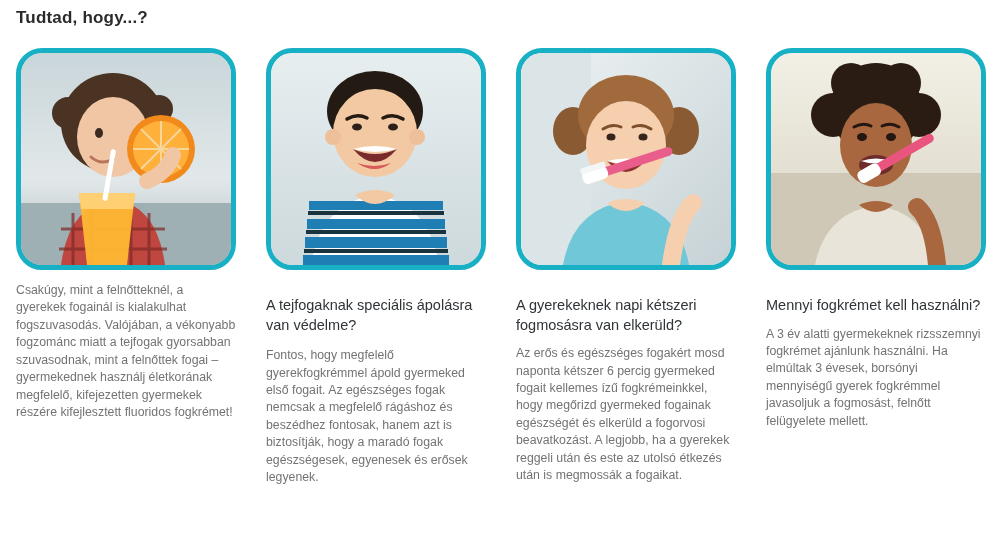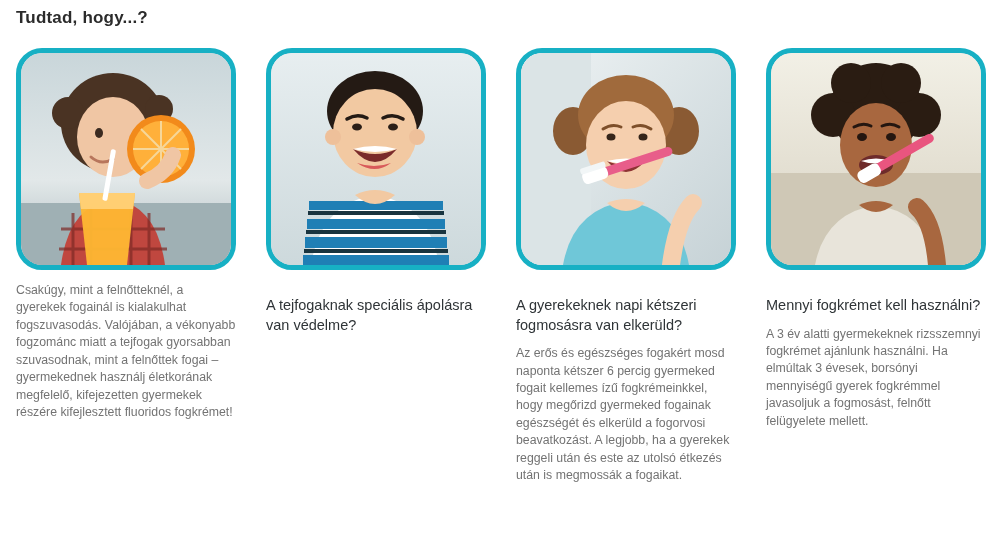--- a/index.html
+++ b/index.html
@@ -178,20 +178,21 @@
             <g fill="#19343f">
               <rect x="37" y="158" width="136" height="4"></rect>
               <rect x="35" y="177" width="140" height="4"></rect>
               <rect x="33" y="196" width="144" height="4"></rect>
             </g>
             <path d="M84 142 q20 18 40 0 q-20 -10 -40 0 z" fill="#f2c9a2"></path>
           </svg>
         </div>
       </div>
       <div class="card-title">A tejfogaknak speciális ápolásra van védelme?</div>
+      <div class="card-body">Fontos, hogy megfelelő gyerekfogkrémmel ápold gyermeked első fogait. Az egészséges fogak nemcsak a megfelelő rágáshoz és beszédhez fontosak, hanem azt is biztosítják, hogy a maradó fogak egészségesek, egyenesek és erősek legyenek.</div>
     </div>
 
     <div class="card card-3">
       <div class="photo-frame">
         <div class="photo">
           <svg viewBox="0 0 210 212" preserveAspectRatio="xMidYMid slice" aria-hidden="true">
             <defs>
               <linearGradient id="g3bg" x1="0" y1="0" x2="1" y2="1">
                 <stop offset="0%" stop-color="#eef3f4"></stop>
                 <stop offset="100%" stop-color="#c6d2d6"></stop>

